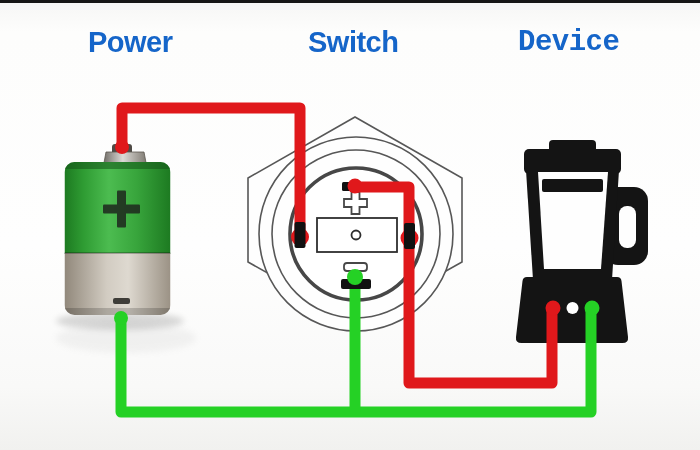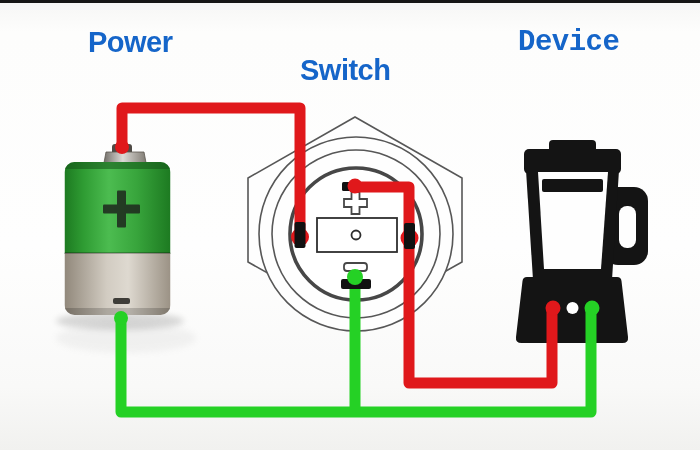--- a/index.html
+++ b/index.html
@@ -14,21 +14,21 @@
   }
   .diagram-svg { position:absolute; left:0; top:0; }
   .col-label {
     position:absolute; top:26px;
     font-family:"Liberation Sans", sans-serif;
     font-weight:bold; font-size:29px; letter-spacing:-0.5px;
     color: var(--label_blue, #1565c9);
     text-align: right;
   }
   .label-power  { left:88px;  }
-  .label-switch { left:300px;margin-top:28px; }
+  .label-switch { left:308px; }
   .label-device { left:518px;font-family:Liberation Mono, monospace; }
 
   .wire   { fill:none; stroke-linejoin:round; stroke-linecap:butt; }
   .red    { stroke: var(--wire_red, #e0181b); }
   .green  { stroke: var(--wire_green, #25d125); }
   .thinline  { fill:#fefefe; stroke:#575757; stroke-width:1.6; }
 </style>
 </head>
 <body>
 

